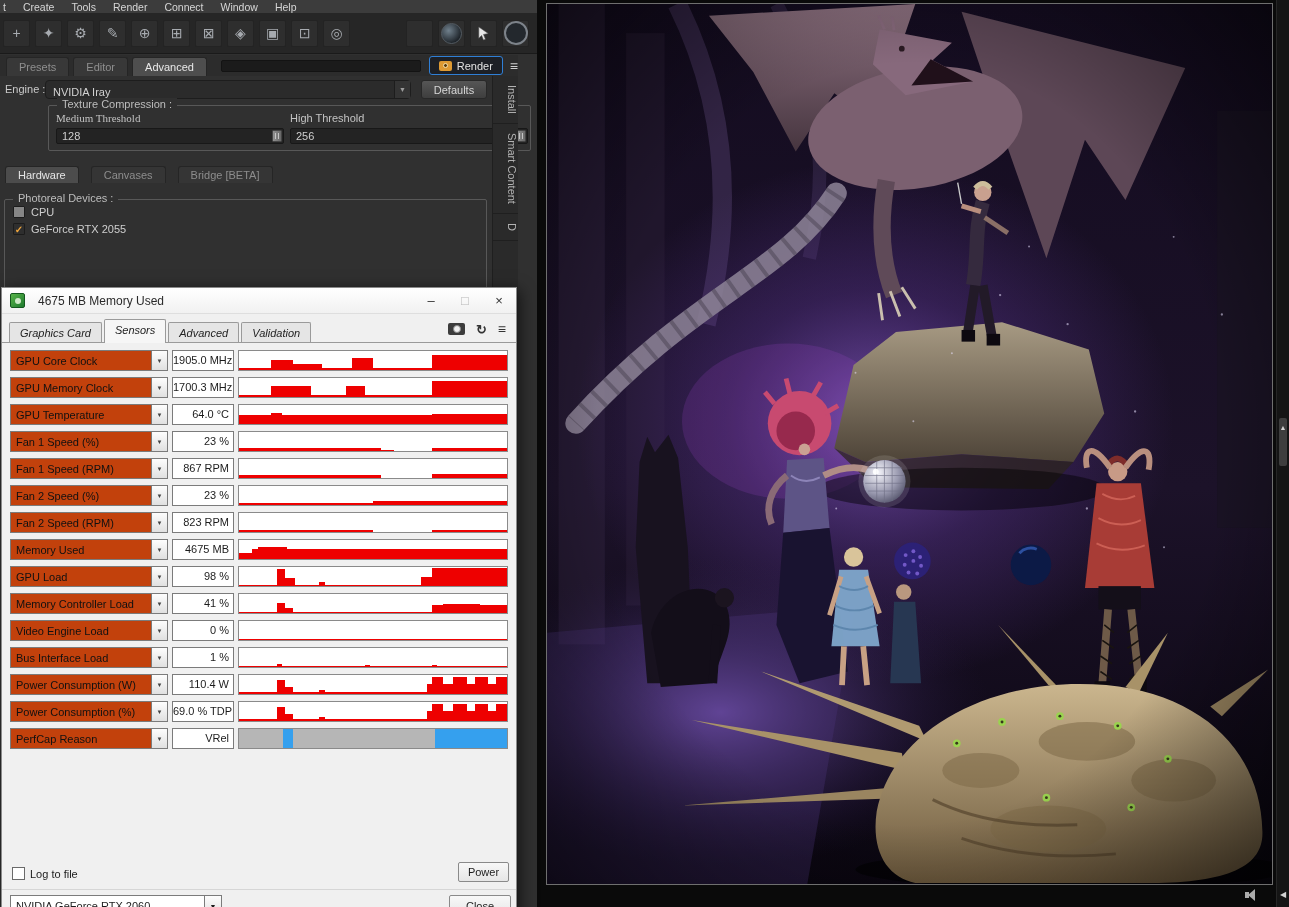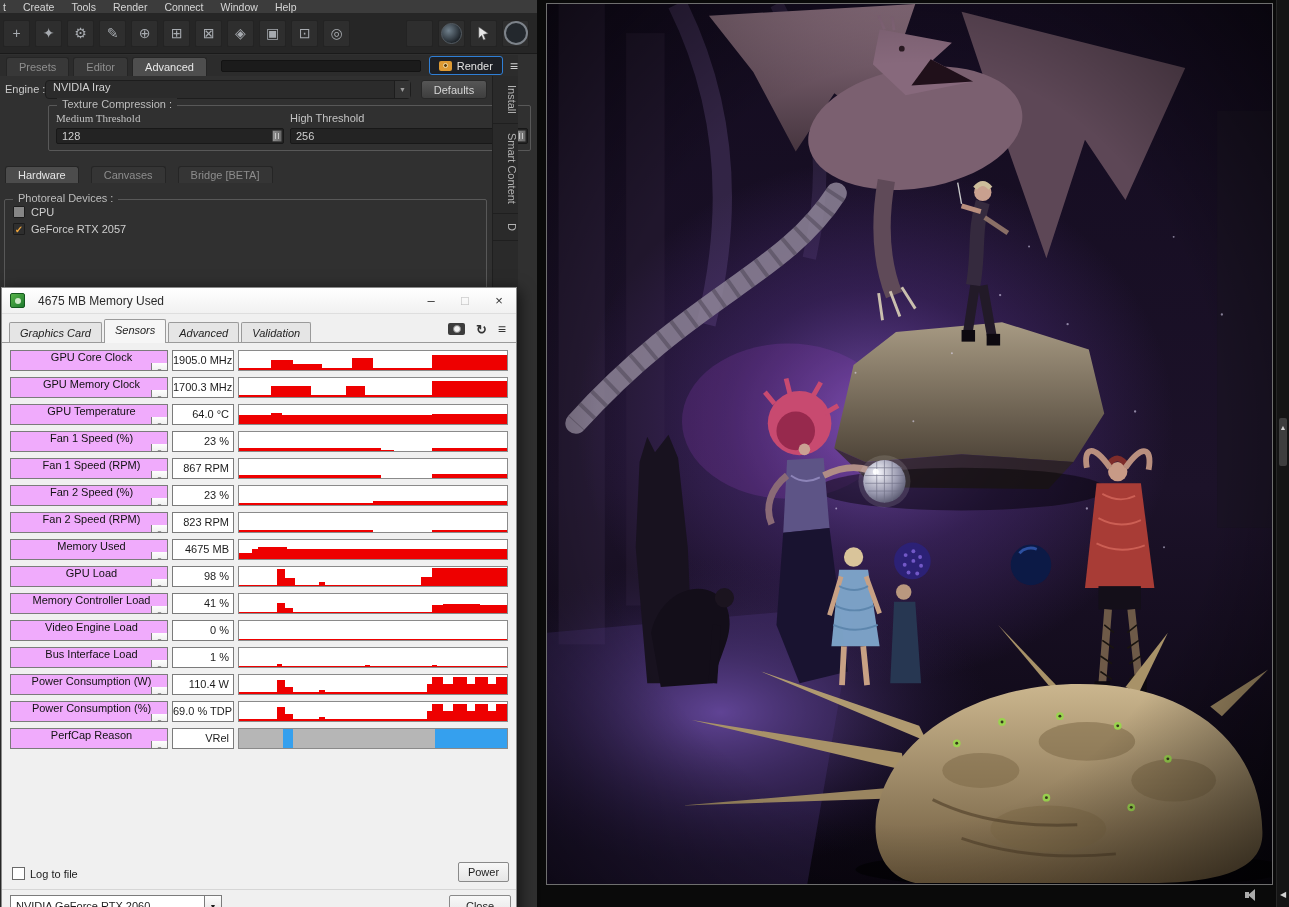--- a/index.html
+++ b/index.html
@@ -33,21 +33,21 @@
   .dz-tab.active{color:#e8e8e8;background:#4e4e4e;}
   .tab-filler{flex:1;height:12px;margin:0 8px 4px 10px;background:#1b1b1b;border:1px solid #131313;border-radius:2px;}
   .render-btn{display:flex;align-items:center;gap:5px;height:19px;margin-bottom:1px;padding:0 9px;
               background:#1d2026;border:1px solid #2f7fd6;border-radius:3px;color:#e2e2e2;font-size:11px;white-space:nowrap;}
   .cam-icon{width:13px;height:10px;background:#de9a33;border-radius:2px;display:flex;align-items:center;justify-content:center;}
   .cam-icon i{width:5px;height:5px;border-radius:50%;background:#5e3c08;border:1px solid #f7e3b0;}
   .row-hamburger{margin:0 0 3px 7px;color:#cfcfcf;font-size:14px;line-height:1;}
 
   .engine-label{position:absolute;left:5px;top:83px;font-size:11px;color:#c9c9c9;}
   .engine-combo{position:absolute;left:45px;top:80px;width:366px;height:19px;background:#2b2b2b;
-                border:1px solid #1d1d1d;border-radius:4px;display:flex;align-items:flex-start;color:#d2d2d2;
+                border:1px solid #1d1d1d;border-radius:4px;display:flex;align-items:flex-end;color:#d2d2d2;
                 font-size:11px;padding-left:7px;}
   .engine-combo .arrow{margin-left:auto;width:16px;align-self:stretch;display:flex;align-items:center;
                 justify-content:center;font-size:7px;color:#9c9c9c;border-left:1px solid #1d1d1d;background:#343434;}
   .defaults-btn{position:absolute;left:421px;top:80px;width:66px;height:19px;
                 background:linear-gradient(#565656,#3e3e3e);border:1px solid #282828;border-radius:3px;
                 color:#d6d6d6;font-size:11px;display:flex;align-items:center;justify-content:center;}
 
   .groupbox{position:absolute;border:1px solid #585858;border-radius:2px;}
   .groupbox .legend{position:absolute;top:-8px;left:8px;background:#303030;padding:0 5px;font-size:11px;color:#bdbdbd;white-space:nowrap;}
   #texcomp{left:4px;top:105px;width:483px;height:46px;margin-left:44px;}
@@ -90,21 +90,21 @@
         border-radius:2px 2px 0 0;background:#e5e5e5;color:#222;margin-right:2px;position:relative;top:4px;font-style:italic;}
   .gz-tab.active{background:#f6f6f6;top:1px;padding-bottom:7px;}
   .gz-tools{position:absolute;right:10px;top:34px;display:flex;gap:11px;align-items:center;color:#333;}
   .gz-cam{width:17px;height:12px;background:#3c3c3c;border-radius:2px;position:relative;}
   .gz-cam::after{content:"";position:absolute;left:5px;top:2px;width:6px;height:6px;border-radius:50%;
         background:#f0f0f0;border:1px solid #888;}
   .gz-refresh{font-size:13px;font-weight:bold;line-height:1;}
   .gz-menu{font-size:14px;font-weight:bold;line-height:1;}
   .sensor-list{position:absolute;left:8px;top:62px;}
   .sensor-row{display:flex;gap:4px;height:21px;margin-bottom:6px;}
-  .s-combo{width:158px;background:#f0abfc;border:1px solid #7b7b7b;display:flex;align-items:center;overflow:hidden;flex-direction:column;}
+  .s-combo{width:158px;background:#c2410c;border:1px solid #7b7b7b;display:flex;align-items:center;overflow:hidden;}
   .s-combo .lbl{padding-left:5px;white-space:nowrap;font-size:11px;color:#111;}
   .s-combo .arr{margin-left:auto;width:16px;align-self:stretch;border-left:1px solid #7b7b7b;
         background:linear-gradient(#fdfdfd,#e0e0e0);display:flex;align-items:center;justify-content:center;
         font-size:6px;color:#444;flex:0 0 16px;}
   .s-value{width:62px;background:#fff;border:1px solid #7b7b7b;text-align:right;padding-right:4px;
         line-height:19px;font-size:11px;white-space:nowrap;overflow:hidden;}
   .s-graph{width:270px;background:#fff;border:1px solid #8a8a8a;position:relative;overflow:hidden;}
   .s-graph i{position:absolute;bottom:0;display:block;}
   .gz-footer-check{position:absolute;left:10px;top:579px;display:flex;align-items:center;gap:5px;font-size:11px;}
   .gz-checkbox{width:13px;height:13px;background:#fff;border:1px solid #6a6a6a;}
@@ -228,21 +228,21 @@
 
     <div class="groupbox" id="devices">
       <span class="legend">Photoreal Devices :</span>
       <div id="device-list">
           <div class="device-row" style="top: 6px;">
             <span class="dz-check">✓</span>
             <span>CPU</span>
           </div>
           <div class="device-row" style="top: 23px;">
             <span class="dz-check checked">✓</span>
-            <span>GeForce RTX 2057</span>
+            <span>GeForce RTX 2055</span>
           </div>
         </div>
     </div>
 
     <div class="side-strip" id="side-strip">
         <span class="side-tab">Install</span>
         <span class="side-tab">Smart Content</span>
         <span class="side-tab">D</span>
       </div>
   </div>

